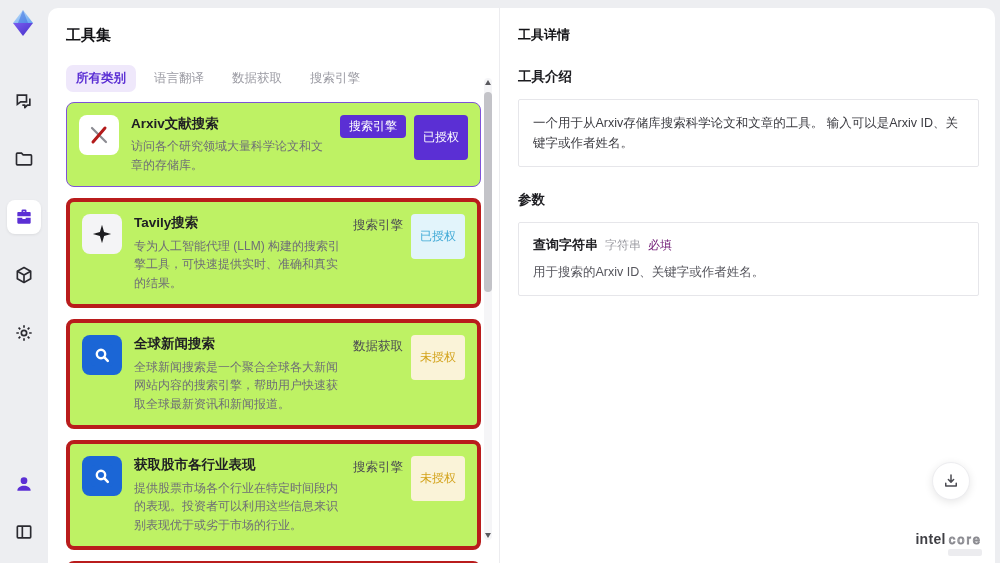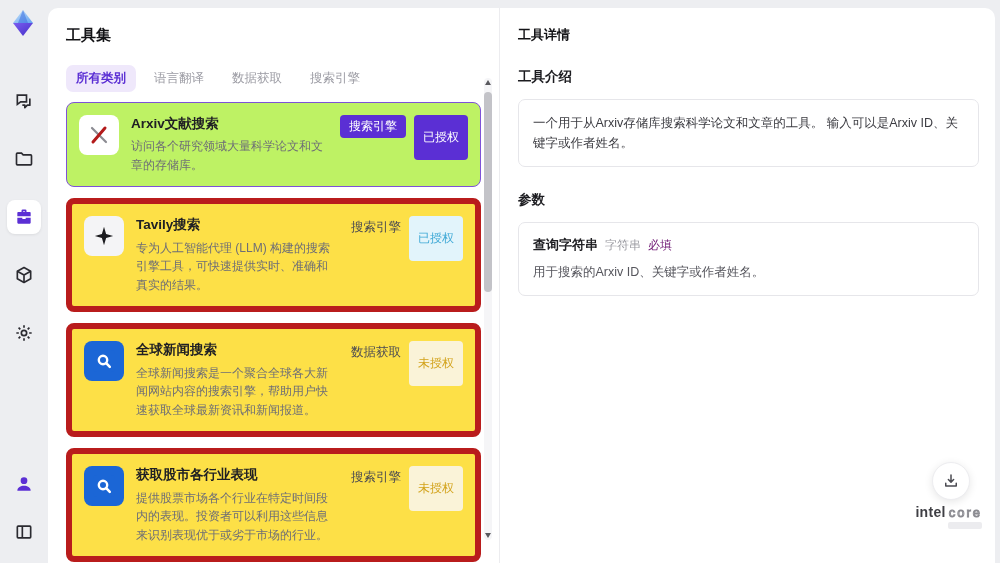--- a/index.html
+++ b/index.html
@@ -21,21 +21,21 @@
     border-radius:10px 10px 0 0; display:flex; overflow:hidden; }
 
   
   .list-panel { width:452px; border-right:1px solid #ececef; position:relative; padding:18px 0 0 18px; }
   .panel-title { font-size:15px; font-weight:bold; color:#131316; }
   .tabs { display:flex; gap:8px; margin-top:20px; }
   .tab { font-size:12.5px; color:#9b9ba3; padding:5px 10px; border-radius:5px; cursor:pointer; white-space:nowrap; }
   .tab.active { background:var(--accent-bg); color:var(--accent); font-weight:bold;border-radius:7px; }
 
   .tool-list { margin-top:10px; width:415px; display:flex; flex-direction:column; gap:11px; }
-  .card { border:6px solid #b91c1c; border-radius:8px; background:#fde047; padding:12px 12px 12px 12px;
+  .card { border:4px solid #b91c1c; border-radius:8px; background:#bef264; padding:12px 12px 12px 12px;
     display:flex; gap:12px; cursor:pointer; }
   .card.selected { background:#bef264; border:1.5px solid #7e52d8; }
   .card-icon { width:40px; height:40px; border-radius:8px; flex:0 0 40px; display:flex; align-items:center; justify-content:center; background:#f4f4f6; overflow:hidden; }
   .card.selected .card-icon { background:#fff; }
   .ic-arxiv { background:#fff; }
   .ic-search-blue { background:#1b66d6; }
   .card-body { flex:1; min-width:0; }
   .card-title { font-size:13.5px; font-weight:bold; color:#202024; line-height:1.35; }
   .card-desc { font-size:12px; color:#6e6e76; line-height:1.55; margin-top:4px; max-width:288px; }
   .card-tags { display:flex; gap:8px; align-items:flex-start; white-space:nowrap; }
@@ -50,33 +50,33 @@
   .vscroll { position:absolute; right:7px; top:70px; width:8px; height:462px; background:#f5f5f7; border-radius:4px; }
   .vscroll .thumb { position:absolute; left:0; top:14px; width:8px; height:200px; background:#c3c3c8; border-radius:4px; }
   .vscroll .arr { position:absolute; left:1px; width:0; height:0; border-left:3px solid transparent; border-right:3px solid transparent; }
   .vscroll .arr.up { top:2px; border-bottom:5px solid #59595e; }
   .vscroll .arr.down { bottom:2px; border-top:5px solid #59595e; }
 
   
   .detail-panel { flex:1; padding:18px 16px 0 18px; position:relative; }
   .detail-title { font-size:13px; font-weight:bold; color:#131316; }
   .section-h { font-size:13.5px; font-weight:bold; color:#1c1c20; margin-top:24px; }
-  .info-box { margin-top:13px; border:1px solid #e6e6ea; border-radius:7px; background:#fff; padding:13px 14px; }
+  .info-box { margin-top:13px; border:1px solid #e6e6ea; border-radius:2px; background:#fff; padding:13px 14px; }
   .intro-text { font-size:12.5px; color:#3c3c42; line-height:1.6; }
   .param-row { display:flex; align-items:baseline; gap:7px; }
   .param-name { font-size:13px; font-weight:bold; color:#202024; }
   .param-type { font-size:12px; color:#9a9aa1; }
   .param-required { font-size:12px; color:#701a75; }
   .param-desc { font-size:12.5px; color:#55555c; margin-top:9px; line-height:1.5; }
 
   
   .fab { position:absolute; right:30px; bottom:63px; width:38px; height:38px; border-radius:50%;
     background:#fff; border:1px solid #ededf0; box-shadow:0 2px 8px rgba(0,0,0,.10);
     display:flex; align-items:center; justify-content:center; cursor:pointer; color:#4b4b52; }
-  .intel { position:absolute; right:18px; bottom:34px; text-align:right; line-height:1; }
+  .intel { position:absolute; right:18px; bottom:7px; text-align:right; line-height:1; }
   .intel .row { display:flex; align-items:baseline; gap:3px; justify-content:center; }
   .intel .i { font-size:14px; font-weight:bold; color:#3f3f44; letter-spacing:.3px; }
   .intel .c { font-size:13px; font-weight:normal; color:#fff; -webkit-text-stroke:1px #8a8a90; letter-spacing:2px; }
   .intel .sub { width:34px; height:7px; margin:3px 0 0 auto; background:#ececef; border-radius:2px; }
 
   svg { display:block; }
 </style>
 </head>
 <body>
 

